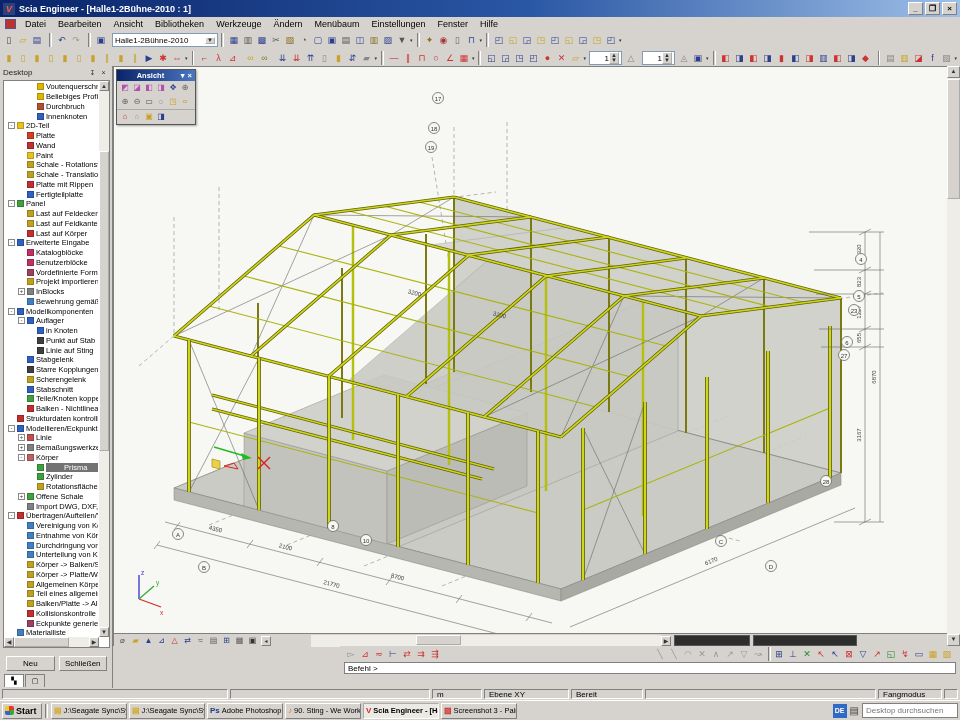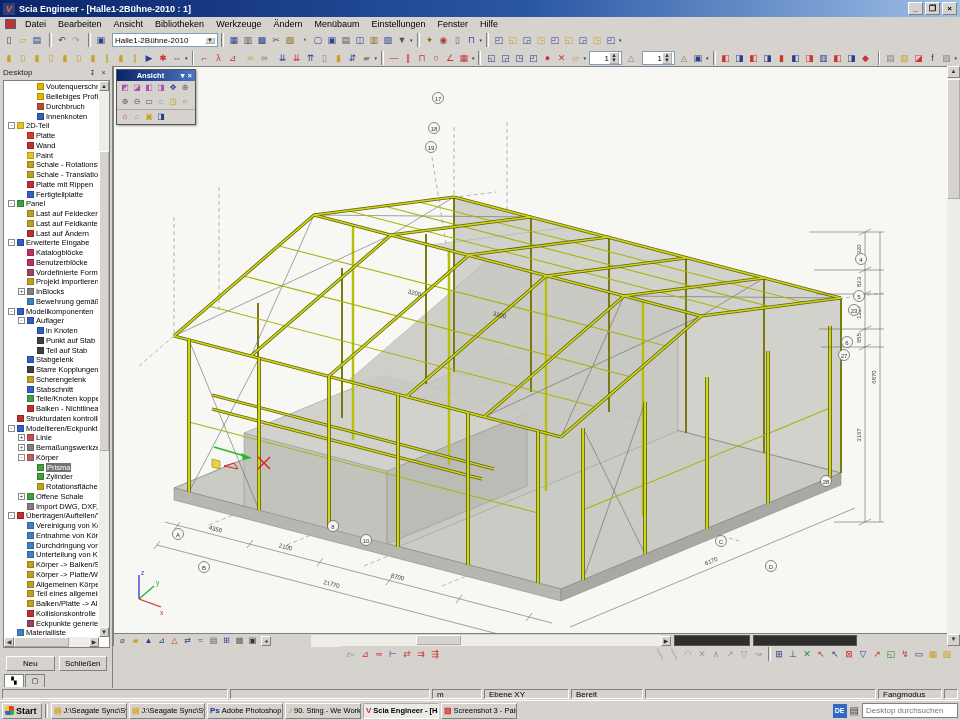--- a/index.html
+++ b/index.html
@@ -33,21 +33,21 @@
   #panel-title .pbtn{margin-left:auto;font-size:7px;width:11px;text-align:center;color:#333}
   #panel-title .pbtn+.pbtn{margin-left:0}
   #treeframe{position:absolute;left:3px;top:14px;width:107px;height:568px;background:#fff;border:1px solid #808080;overflow:hidden}
   #tree{position:absolute;left:1px;top:1px;right:11px;bottom:11px;overflow:hidden}
   .ti{height:9.75px;display:flex;align-items:center;white-space:nowrap;font-size:7.5px}
   .ti[data-lv="1"]{padding-left:3px}.ti[data-lv="2"]{padding-left:13px}.ti[data-lv="3"]{padding-left:23px}
   .exp{width:7px;height:7px;border:1px solid #888;background:#fff;font-size:6px;line-height:5px;text-align:center;margin-right:2px;flex:none;color:#333}
   .exp:empty{visibility:hidden}
   .tico{width:7px;height:7px;margin-right:2px;flex:none;border:1px solid #0003}
   .tlabel{overflow:hidden}
-  .ti[data-sel="1"] .tlabel{background:#737373;color:#fff;padding:0 1px}
+  .ti[data-sel="1"] .tlabel{background:#737373;color:#fff;padding:0 18px}
   .vscroll{position:absolute;right:0;top:0;width:10px;bottom:10px;background:#efede8}
   .hscroll{position:absolute;left:0;bottom:0;height:10px;right:10px;background:#efede8;display:flex}
   .sbtn{width:10px;height:10px;background:#d6d3ce;font-size:6px;line-height:9px;text-align:center;color:#333;flex:none}
   .sthumb{background:#d6d3ce;border:1px outset #fff}
   #panel-buttons{position:absolute;left:0;top:590px;width:113px;display:flex;gap:4px;padding:0 6px}
   .btn{height:15px;background:#d6d3ce;font-size:8px;text-align:center;line-height:13px;flex:1}
   #panel-tabs{position:absolute;left:4px;top:608px;display:flex;gap:1px}
   .ptab{width:20px;height:13px;background:#d6d3ce;border:1px solid #808080;border-bottom:none;font-size:7px;text-align:center;line-height:12px}
   
   #viewport{position:absolute;left:113px;top:66px;width:834px;height:580px;background:#f7f7f3;border-top:1px solid #808080;border-left:1px solid #808080}
@@ -362,21 +362,21 @@
 
         <div class="ti" data-lv="2">
           <span class="exp"></span>
           <span class="tico" style="background: rgb(192, 160, 32);"></span>
           <span class="tlabel">Last auf Feldkanten</span>
         </div>
 
         <div class="ti" data-lv="2">
           <span class="exp"></span>
           <span class="tico" style="background: rgb(192, 48, 48);"></span>
-          <span class="tlabel">Last auf Ändern</span>
+          <span class="tlabel">Last auf Körper</span>
         </div>
 
         <div class="ti" data-lv="1">
           <span class="exp">-</span>
           <span class="tico" style="background: rgb(48, 96, 192);"></span>
           <span class="tlabel">Erweiterte Eingabe</span>
         </div>
 
         <div class="ti" data-lv="2">
           <span class="exp"></span>
@@ -434,21 +434,21 @@
 
         <div class="ti" data-lv="3">
           <span class="exp"></span>
           <span class="tico" style="background: rgb(64, 64, 64);"></span>
           <span class="tlabel">Punkt auf Stab</span>
         </div>
 
         <div class="ti" data-lv="3">
           <span class="exp"></span>
           <span class="tico" style="background: rgb(64, 64, 64);"></span>
-          <span class="tlabel">Teil auf Stab</span>
+          <span class="tlabel">Linie auf Sting</span>
         </div>
 
         <div class="ti" data-lv="2">
           <span class="exp"></span>
           <span class="tico" style="background: rgb(48, 96, 192);"></span>
           <span class="tlabel">Stabgelenk</span>
         </div>
 
         <div class="ti" data-lv="2">
           <span class="exp"></span>
@@ -973,20 +973,21 @@
           <span class="tbi" style="color: rgb(43, 63, 143);">▽</span>
           <span class="tbi" style="color: rgb(204, 51, 51);">↗</span>
           <span class="tbi" style="color: rgb(42, 138, 42);">◱</span>
           <span class="tbi" style="color: rgb(204, 51, 51);">↯</span>
           <span class="tbi" style="color: rgb(43, 63, 143);">▭</span>
           <span class="tbi" style="color: rgb(201, 162, 39);">▦</span>
           <span class="tbi" style="color: rgb(201, 162, 39);">▧</span>
         </span>
     </span>
   </div>
+  <div id="cmdinput">Befehl &gt;</div>
 </div>
 
 <div id="status">
   <span class="scell" style="width:226px"></span>
   <span class="scell" style="width:200px"></span>
   <span class="scell" style="width:50px">m</span>
   <span class="scell" style="width:85px">Ebene XY</span>
   <span class="scell" style="width:72px">Bereit</span>
   <span class="scell" style="flex:1"></span>
   <span class="scell" style="width:64px">Fangmodus</span>

